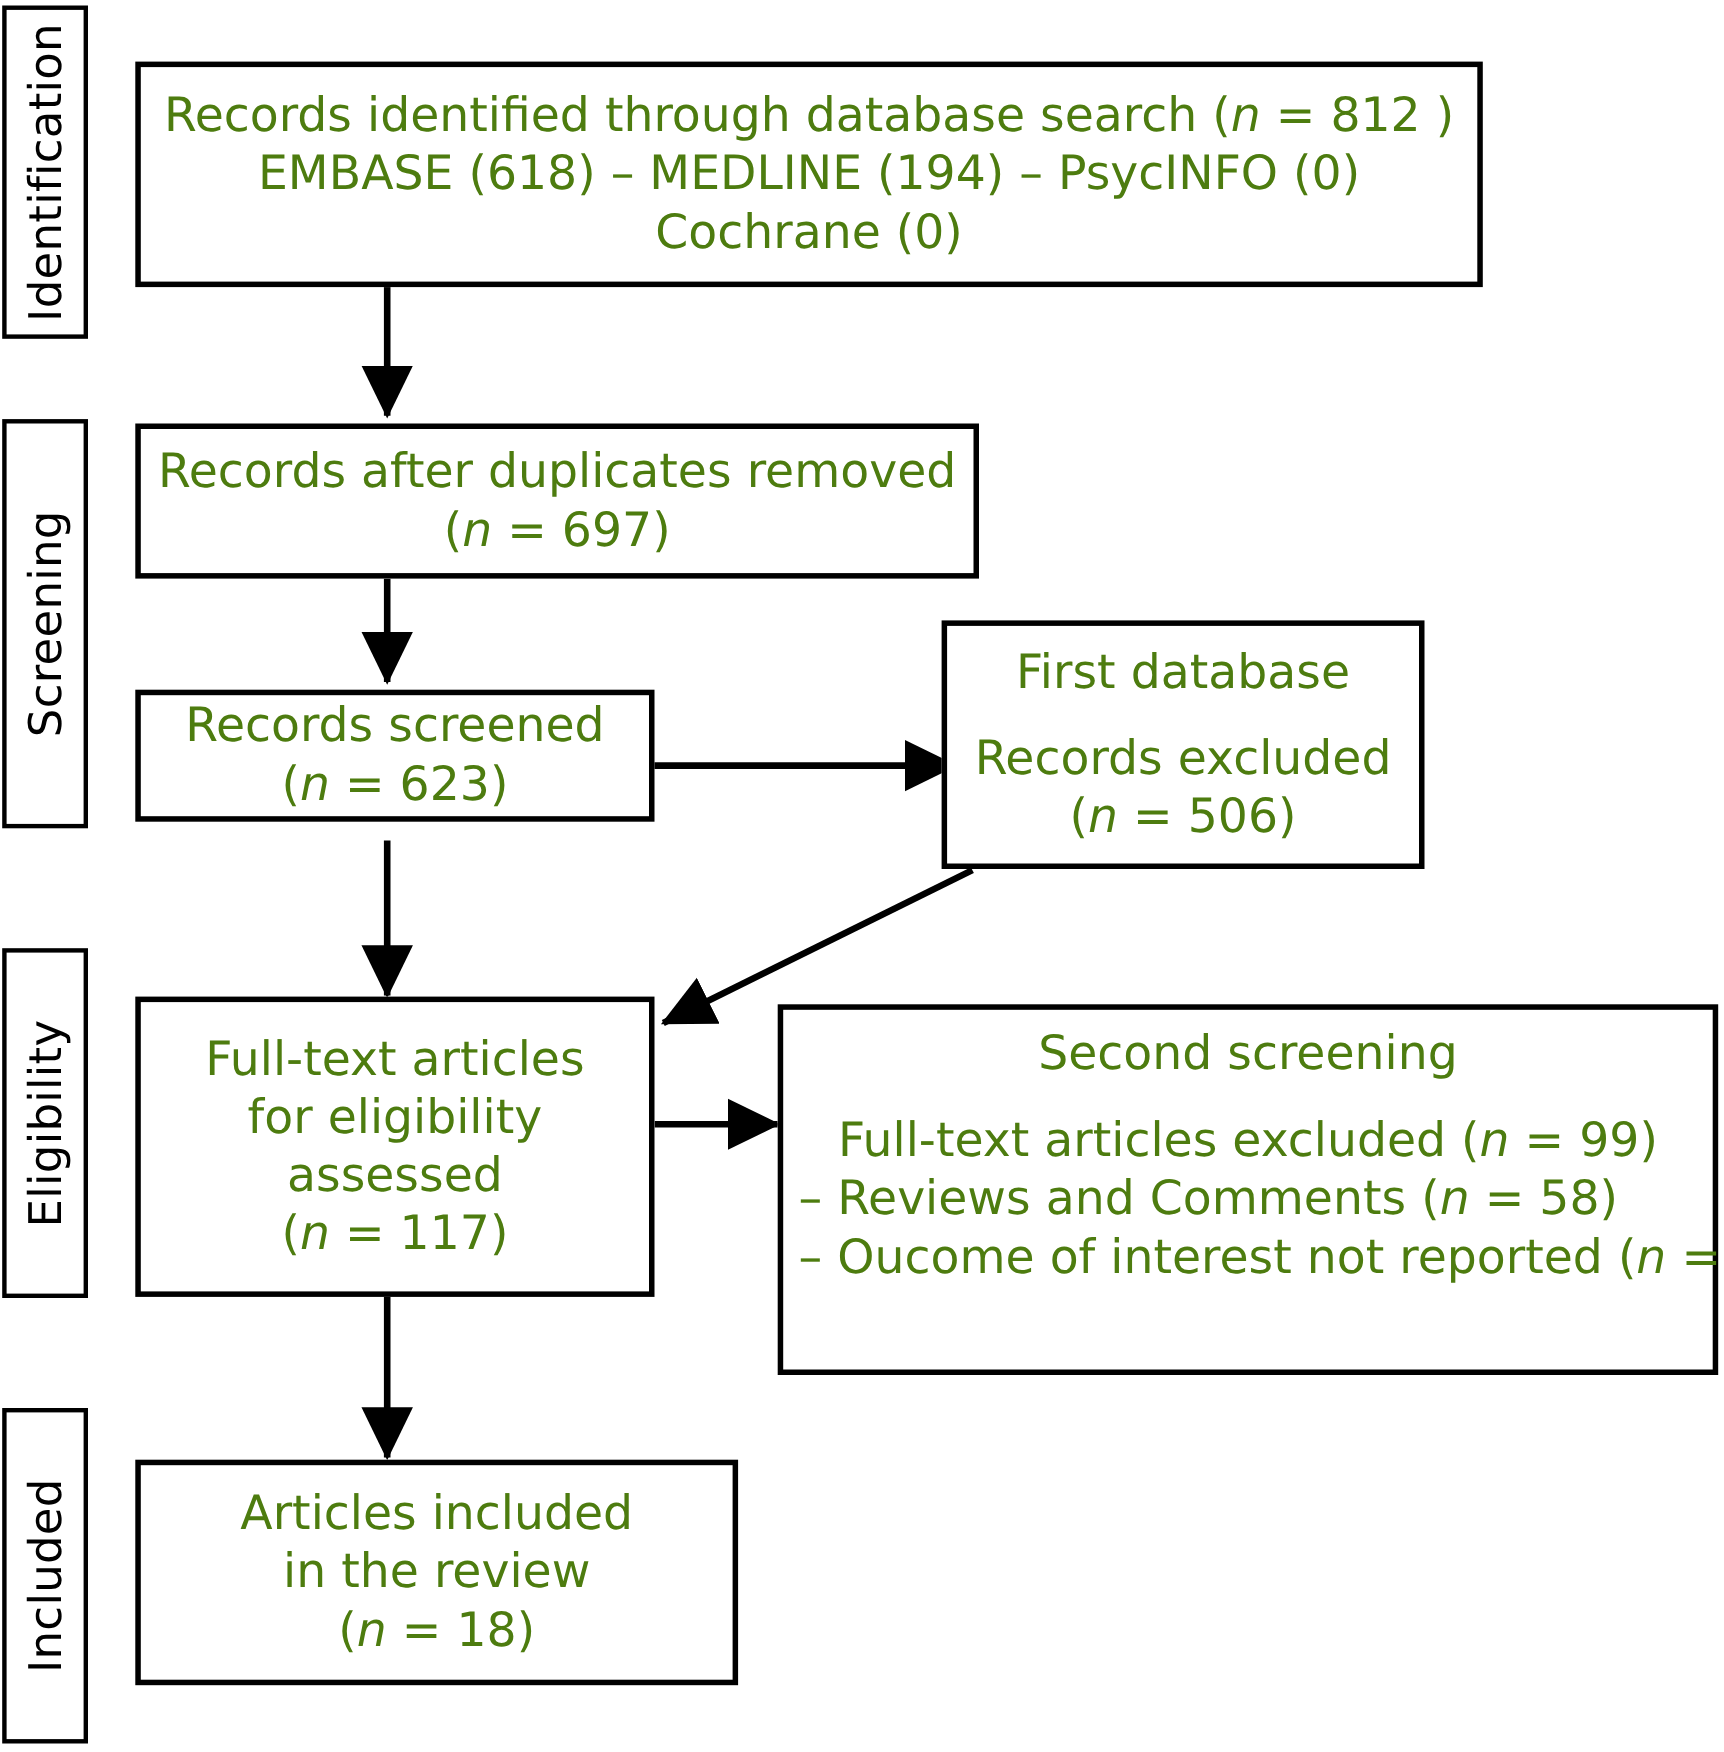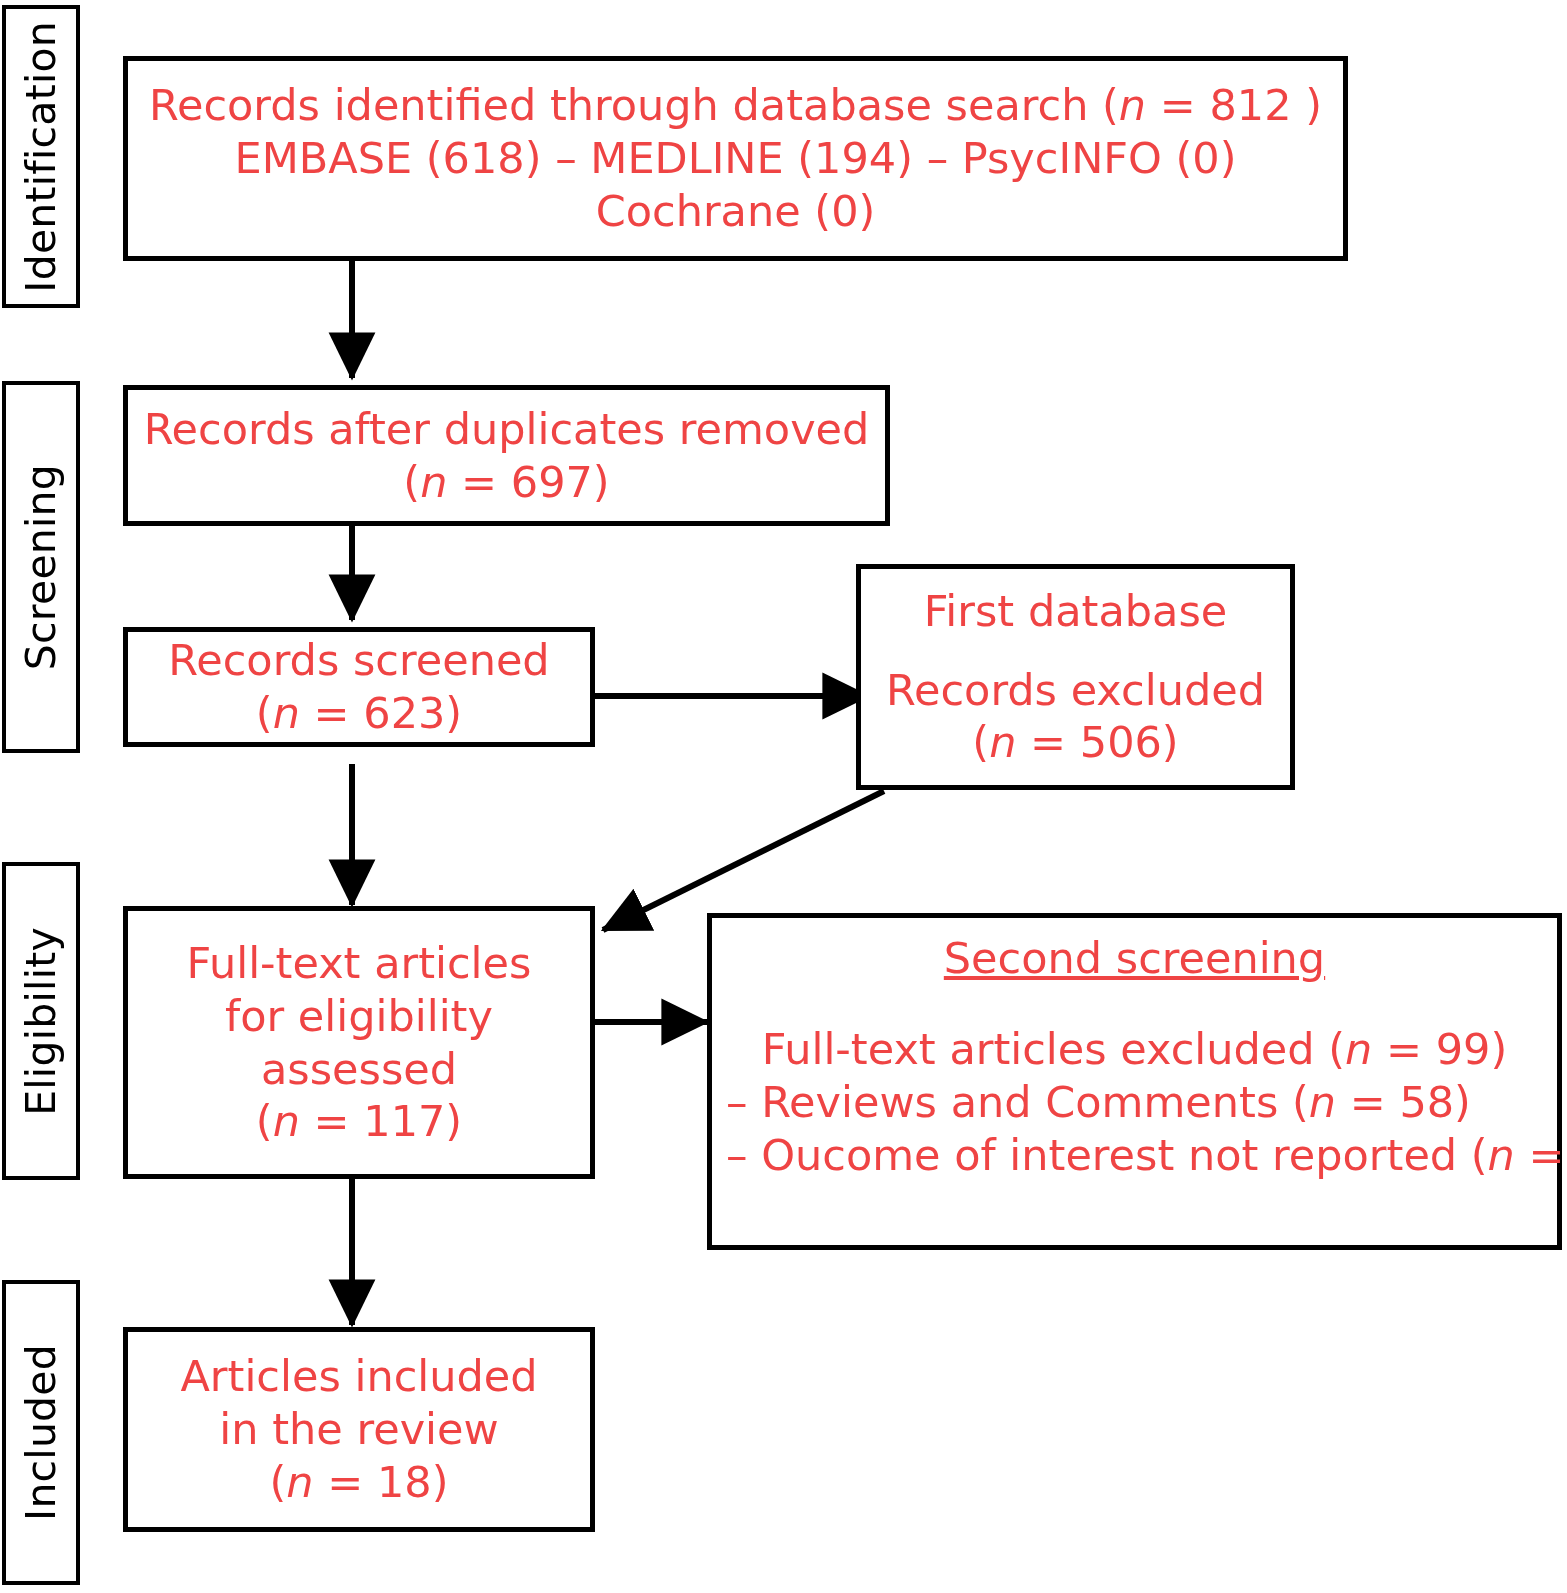--- a/index.html
+++ b/index.html
@@ -37,21 +37,21 @@
   }
   .flow-box {
     position: absolute;
     border: 5px solid #000000;
     background: #ffffff;
     box-sizing: border-box;
     display: flex;
     flex-direction: column;
     align-items: center;
     justify-content: center;
-    color: #ef4444;
+    color: #4d7c0f;
     text-align: center;
   }
   .flow-box .line {
     font-size: 43px;
     line-height: 1.23;
     white-space: nowrap;
   }
   .flow-box .line.left {
     width: 100%;
     text-align: left;
@@ -140,25 +140,25 @@
   </div>
 
   <div class="flow-box" style="left:123px; top:906px; width:472px; height:273px;">
     <div class="line"><span>Full-text articles</span></div>
     <div class="line"><span>for eligibility</span></div>
     <div class="line"><span>assessed</span></div>
     <div class="line"><span>(</span><span class="ital">n</span><span> = 117)</span></div>
   </div>
 
   <div class="flow-box" style="left:707px; top:913px; width:855px; height:337px; justify-content:flex-start; padding-top:14px;">
-    <div class="line" style="margin-bottom:38px;text-decoration:underline;"><span>Second screening</span></div>
+    <div class="line" style="margin-bottom:26px;"><span>Second screening</span></div>
     <div class="line"><span>Full-text articles excluded (</span><span class="ital">n</span><span> = 99)</span></div>
     <div class="line left"><span>– Reviews and Comments (</span><span class="ital">n</span><span> = 58)</span></div>
     <div class="line left"><span>– Oucome of interest not reported (</span><span class="ital">n</span><span> = 34)</span></div>
   </div>
 
-  <div class="flow-box" style="left:123px; top:1327px; width:472px; height:205px;">
+  <div class="flow-box" style="left:123px; top:1327px; width:548px; height:205px;">
     <div class="line"><span>Articles included</span></div>
     <div class="line"><span>in the review</span></div>
     <div class="line"><span>(</span><span class="ital">n</span><span> = 18)</span></div>
   </div>
 
 </div>
 
 </body></html>

